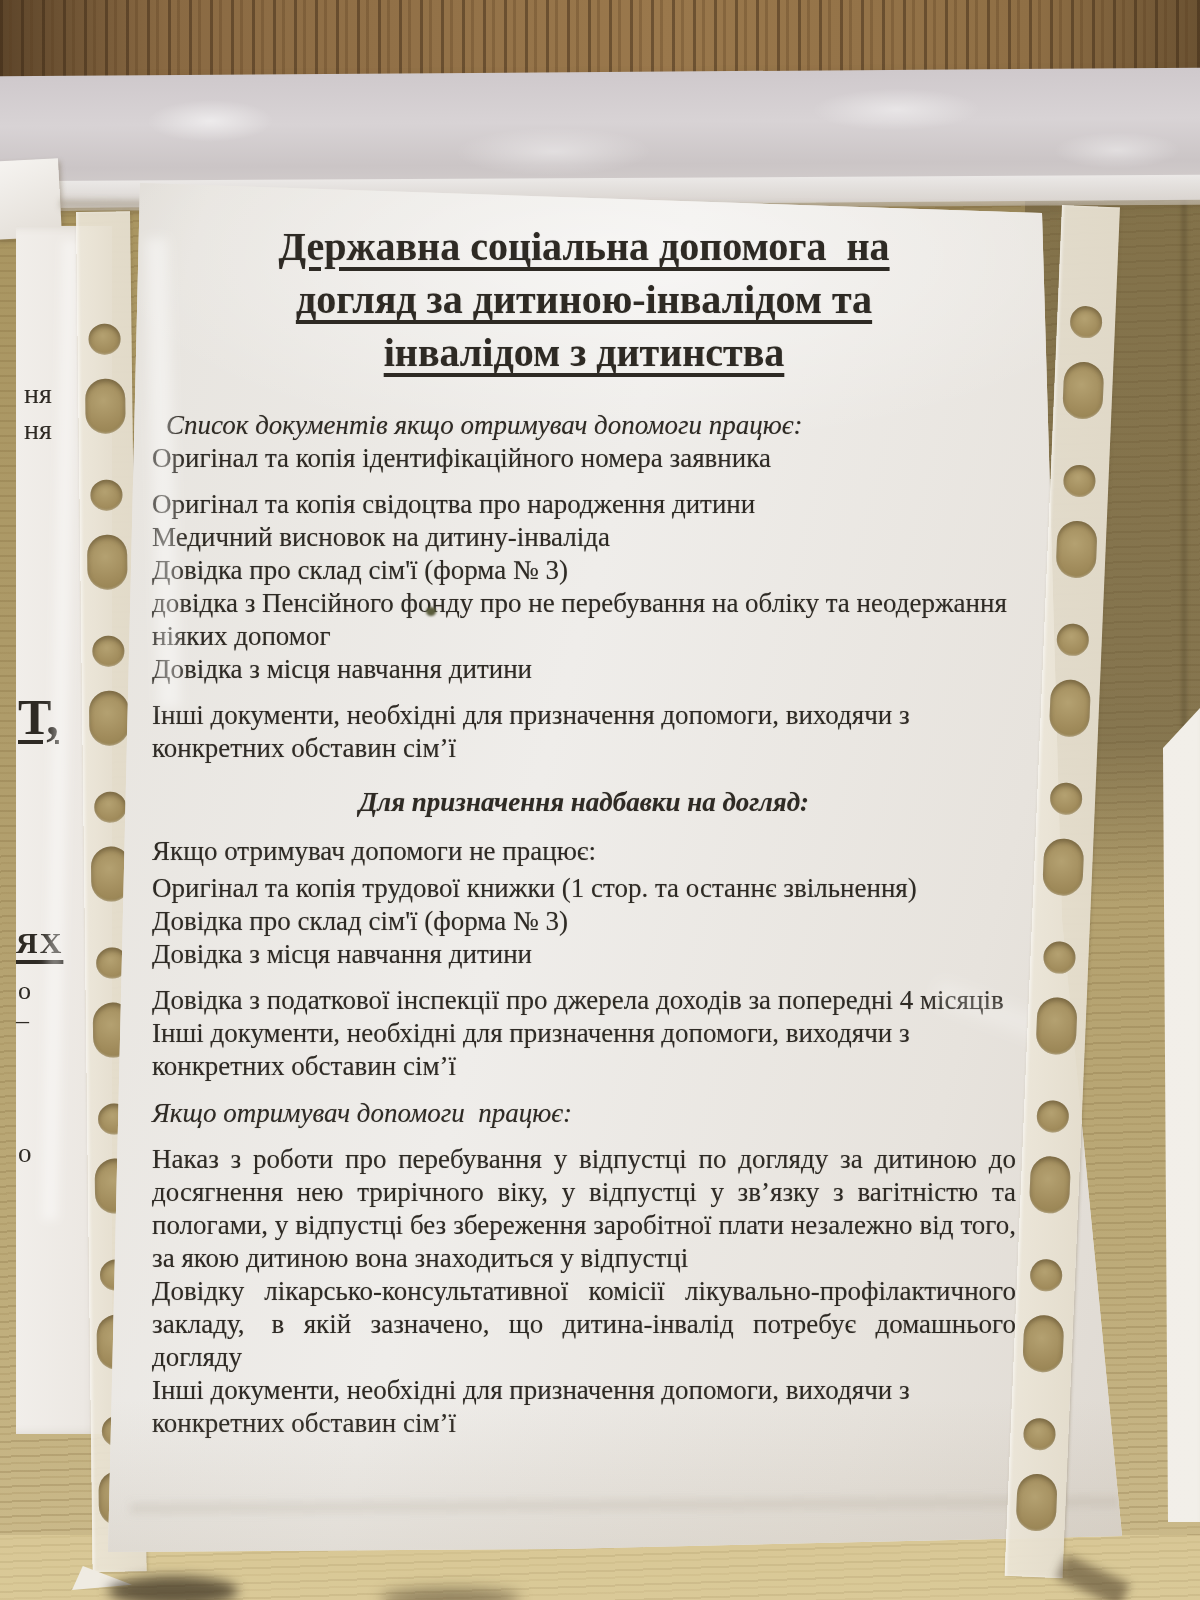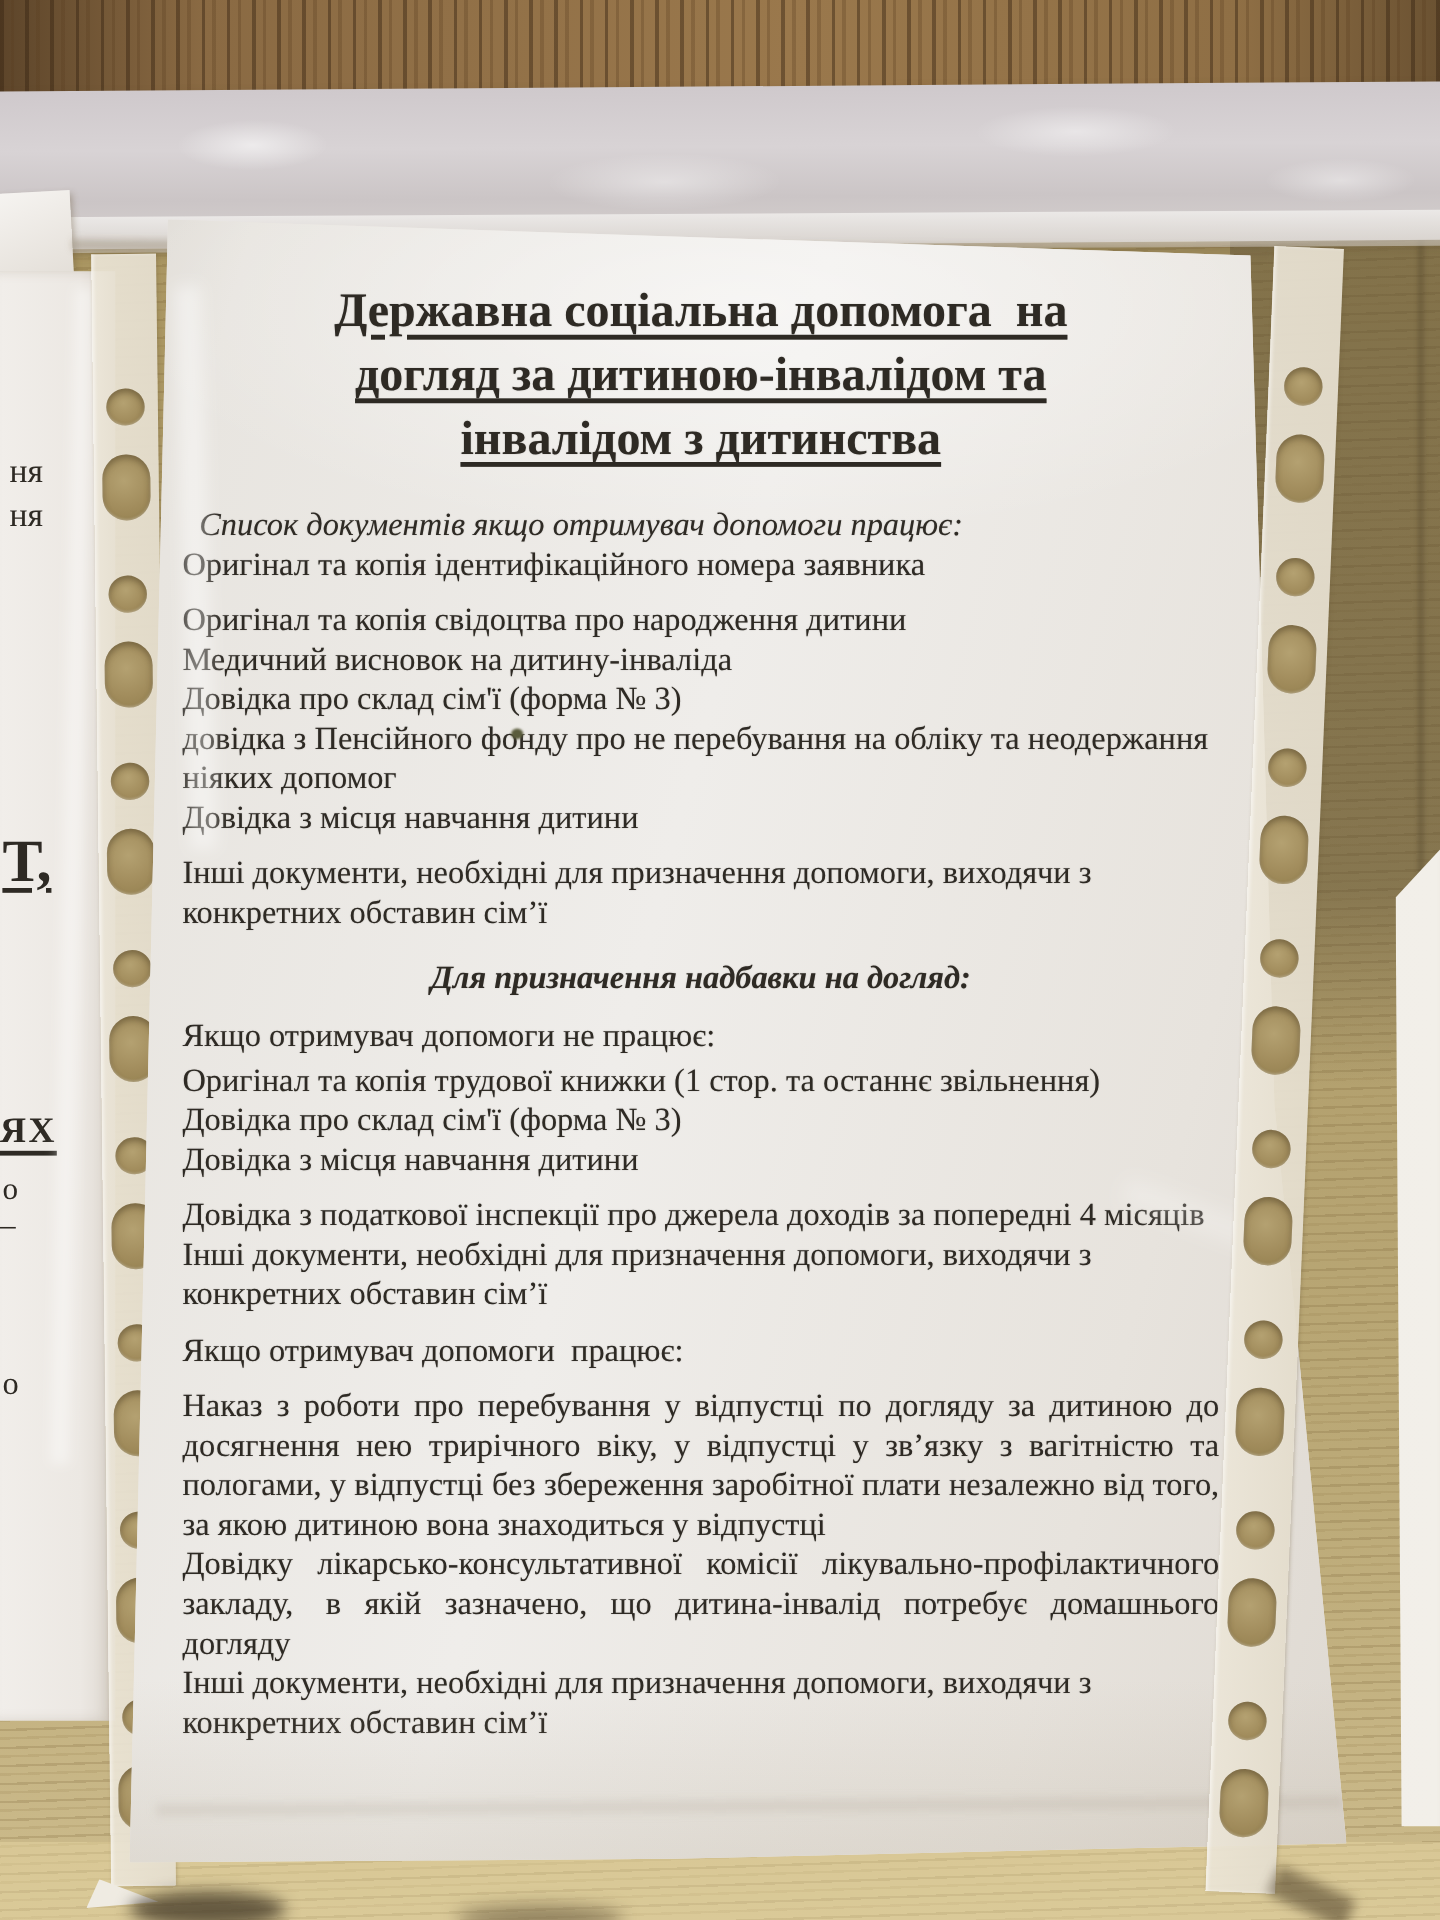--- a/index.html
+++ b/index.html
@@ -61,21 +61,21 @@
   }
   .white-tab{
     left:-6px;top:160px;width:66px;height:78px;
     background:linear-gradient(160deg,#f6f4f1,#e2ddd6);
     transform:rotate(-3deg);
     box-shadow:2px 3px 5px rgba(100,84,55,.35);
   }
 
   
   .left-doc{
-    left:0;top:226px;width:96px;height:1208px;
+    left:16px;top:226px;width:96px;height:1208px;
     background:linear-gradient(90deg,#f1eeea 0%,#ece8e3 70%,#ddd7cf 100%);
     box-shadow:inset -8px 0 10px rgba(120,105,80,.18);
   }
   .left-doc .frag{position:absolute;color:#2e2a24;}
   .frag-nya1{left:8px;top:152px;font-size:28px;}
   .frag-nya2{left:8px;top:188px;font-size:28px;}
   .frag-t{left:2px;top:462px;font-size:50px;font-weight:bold;text-decoration:underline;text-decoration-thickness:4px;text-underline-offset:6px;}
   .frag-yah{left:0px;top:700px;font-size:30px;font-weight:bold;letter-spacing:2px;text-decoration:underline;text-decoration-thickness:4px;text-underline-offset:7px;}
   .frag-o1{left:2px;top:750px;font-size:26px;}
   .frag-dash{left:0px;top:780px;font-size:26px;}
@@ -133,21 +133,21 @@
     left:930px;top:1020px;width:230px;height:22px;
     background:rgba(255,255,255,.25);filter:blur(8px);transform:rotate(20deg);
   }
   .speck{
     left:426px;top:607px;width:10px;height:9px;border-radius:50%;
     background:#5a5c3c;filter:blur(1px);
   }
 
   
   .doc-text{
-    left:152px;top:232px;width:864px;
+    left:152px;top:220px;width:864px;
     color:var(--text_ink,#2e2a24);
     font-size:27px;line-height:33px;
     text-shadow:0 0 1px rgba(46,42,36,.35);
   }
   .doc-title{
     text-align:center;font-weight:bold;font-size:40px;line-height:53px;
     margin:0 0 30px 0;
   }
   .doc-title span{
     text-decoration:underline;text-decoration-thickness:3.5px;text-underline-offset:7px;
@@ -155,21 +155,21 @@
   .h-list1{font-style:italic;margin:0 0 0 14px;line-height:33px;}
   .list{margin-top:0;}
   .line{margin:0;}
   .line.gap{margin-top:13px;}
   .line.justify{text-align:justify;}
   .h-middle{
     font-weight:bold;font-style:italic;text-align:center;
     margin:21px 0 16px 0;line-height:33px;
   }
   .h-sub{margin:0 0 4px 0;line-height:33px;}
-  .h-sub2{margin:14px 0 13px 0;line-height:33px;}
+  .h-sub2{font-style:italic;margin:14px 0 13px 0;line-height:33px;}
   .list2{margin-bottom:0;}
 
   
   .right-paper{
     inset:0;
     clip-path:polygon(1163px 748px, 1200px 708px, 1200px 1522px, 1168px 1522px);
     background:linear-gradient(90deg,#e2dcd2 0%,#efece6 45%,#f2efe9 100%);
     box-shadow:inset 4px 0 6px rgba(120,102,70,.25);
   }
 

